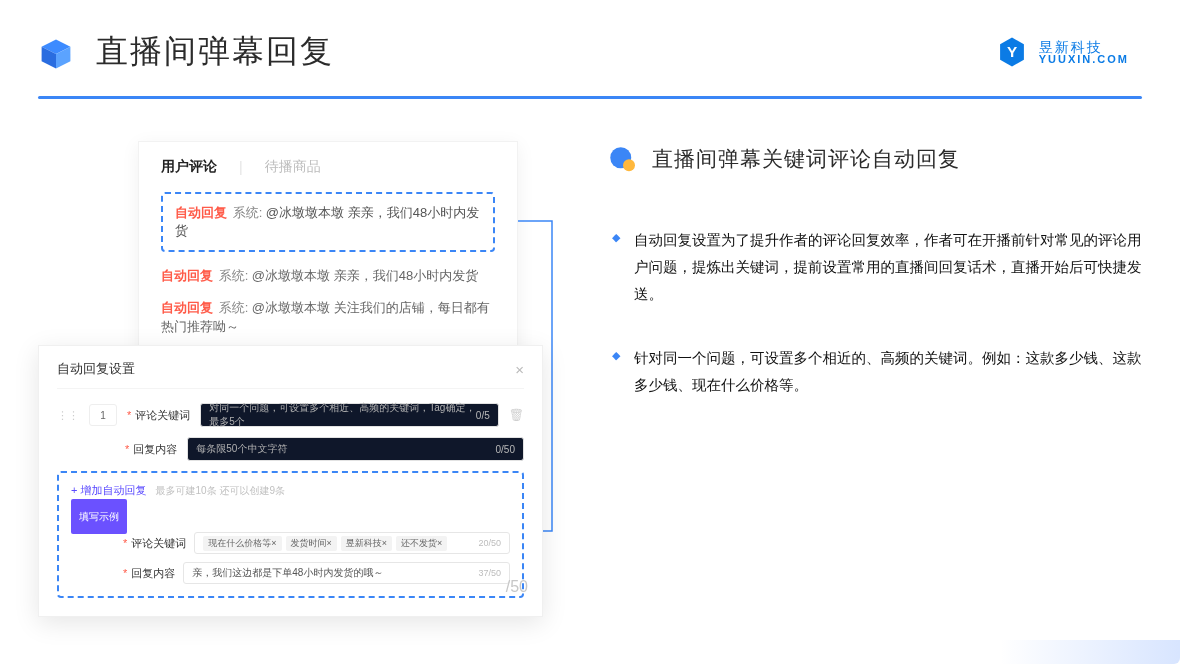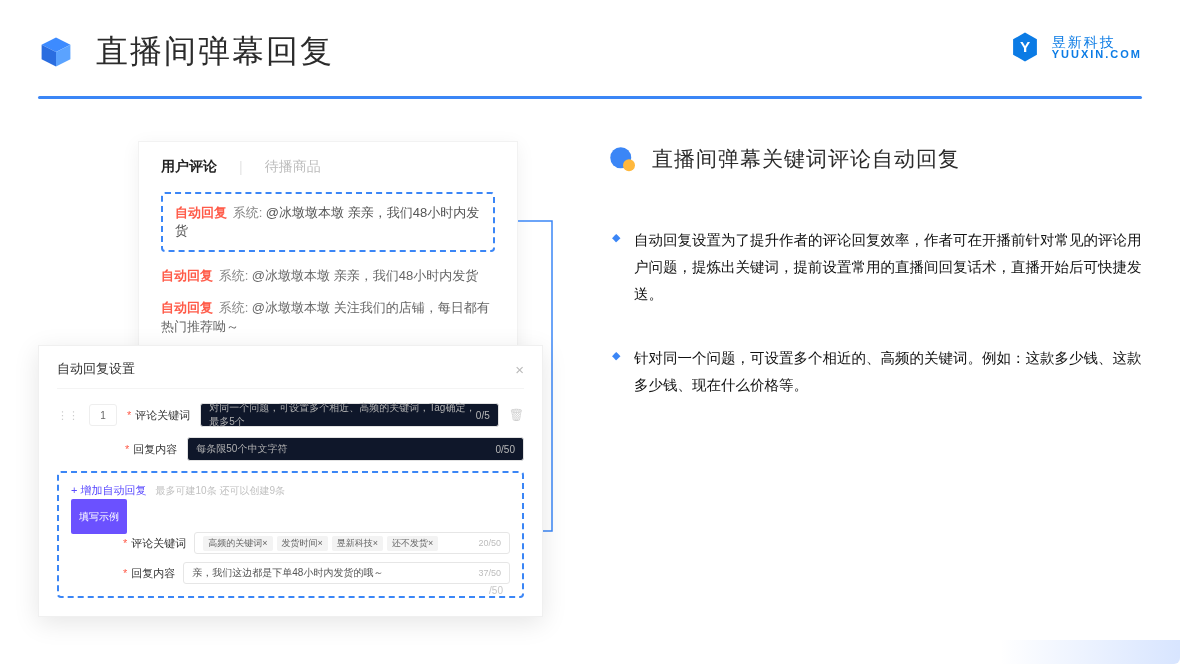--- a/index.html
+++ b/index.html
@@ -6,22 +6,22 @@
   body {
     font-family: "Microsoft YaHei", "PingFang SC", sans-serif;
     background: #fff;
     width: 1180px;
     height: 664px;
     position: relative;
     overflow: hidden;
   }
   .header {
     display: flex;
-    align-items: flex-start;
-    padding: 30px 38px 0 38px;
+    align-items: center;
+    padding: 30px 51px 0 38px;
   }
   .cube-icon {
     width: 36px; height: 36px;
     margin-right: 22px;
     margin-top: 4px;
   }
   .page-title {
     font-size: 32px;
     font-weight: 400;
     color: #2b2b2b;
@@ -147,22 +147,22 @@
     justify-content: flex-start;
   }
   .chip {
     background: #f3f3f3; color: #666;
     font-size: 9px; padding: 1px 5px; border-radius: 2px;
     white-space: nowrap;
   }
   .ex-count { margin-left: auto; color: #bdbdbd; font-size: 9px; }
   .ex-row { display: flex; align-items: center; gap: 8px; margin-top: 8px; margin-left: 52px; }
   .outside-count {
-    position: absolute; right: 39px; bottom: 20px;
-    color: #c7c7c7; font-size: 10px;
+    position: absolute; right: 14px; bottom: 20px;
+    color: #c7c7c7; font-size: 16px;
   }
 
   
   .connector {
     position: absolute;
     pointer-events: none;
     left: 100px;
     top: 60px;
     width: 430px;
     height: 380px;
@@ -284,21 +284,21 @@
         <div>
           <span class="add-link">+ 增加自动回复</span>
           <span class="hint">最多可建10条 还可以创建9条</span>
         </div>
         <div style="margin-top:6px">
           <span class="chip-badge">填写示例</span>
         </div>
         <div class="ex-row">
           <span class="label"><span class="req">*</span><span>评论关键词</span></span>
           <span class="ex-input">
-            <span class="chip">高频的关键词×</span>
+            <span class="chip">现在什么价格等×</span>
             <span class="chip">发货时间×</span>
             <span class="chip">昱新科技×</span>
             <span class="chip">还不发货×</span>
             <span class="ex-count">20/50</span>
           </span>
         </div>
         <div class="ex-row">
           <span class="label"><span class="req">*</span><span>回复内容</span></span>
           <span class="ex-input">
             <span style="color:#555">亲，我们这边都是下单48小时内发货的哦～</span>

